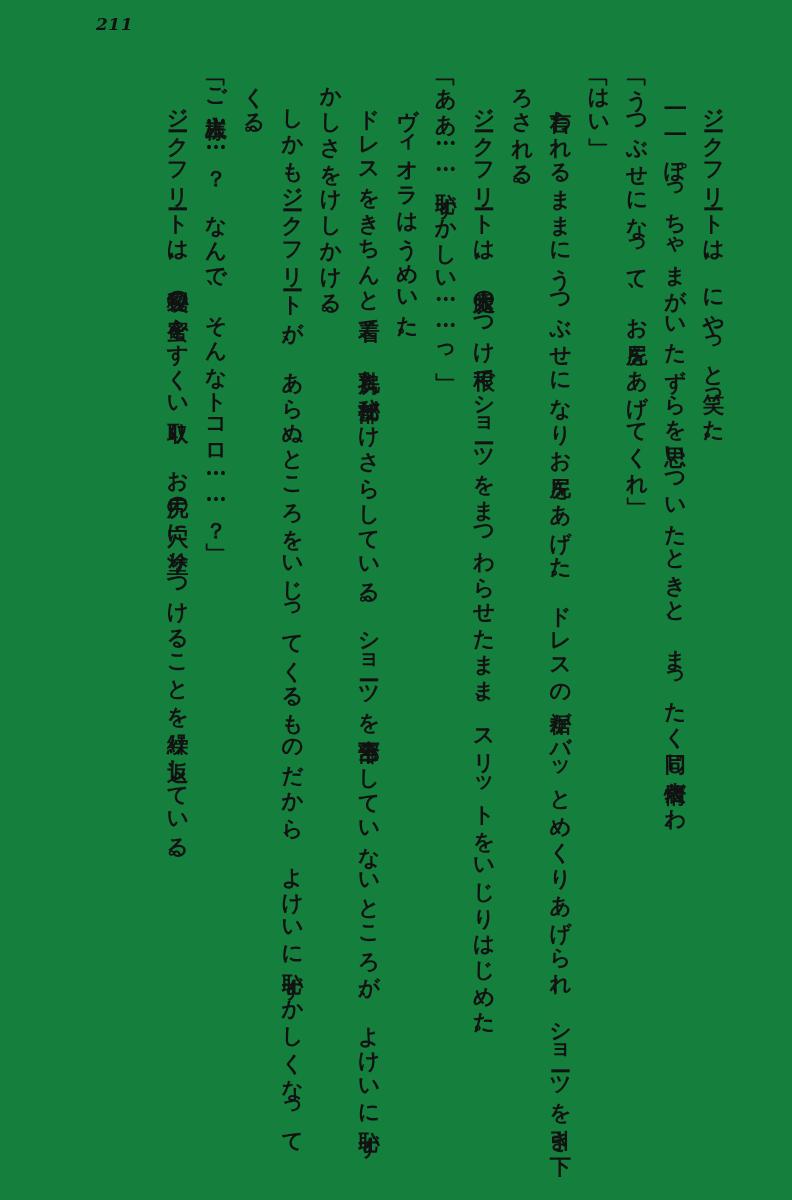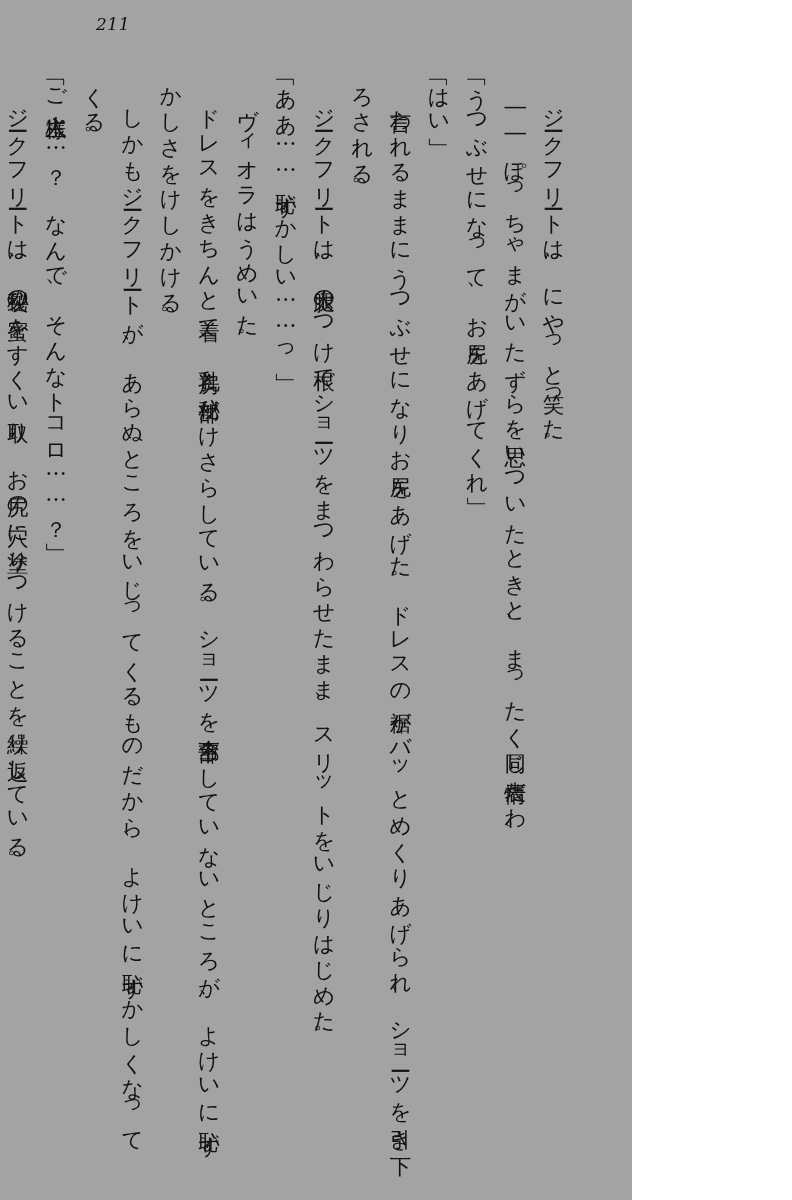--- a/index.html
+++ b/index.html
@@ -2,26 +2,27 @@
 <html><head>
 <meta charset="utf-8">
 <style>
   html, body {
     margin: 0;
     padding: 0;
     background: #ffffff;
   }
   .page {
     position: relative;
-    width: 632px;
+    width: 792px;
     height: 1200px;
-    background: #a3a3a3;
+    background: #15803d;
     overflow: hidden;
     font-family: "DejaVu Serif", "Liberation Serif", serif;
     color: #1a1a1a;
+    font-weight: bold;
   }
   .page-number {
     position: absolute;
     top: 14px;
     left: 96px;
     font-size: 17px;
     font-style: italic;
     font-family: "DejaVu Serif", "Liberation Serif", serif;
     letter-spacing: 0.5px;
     color: #111111;

